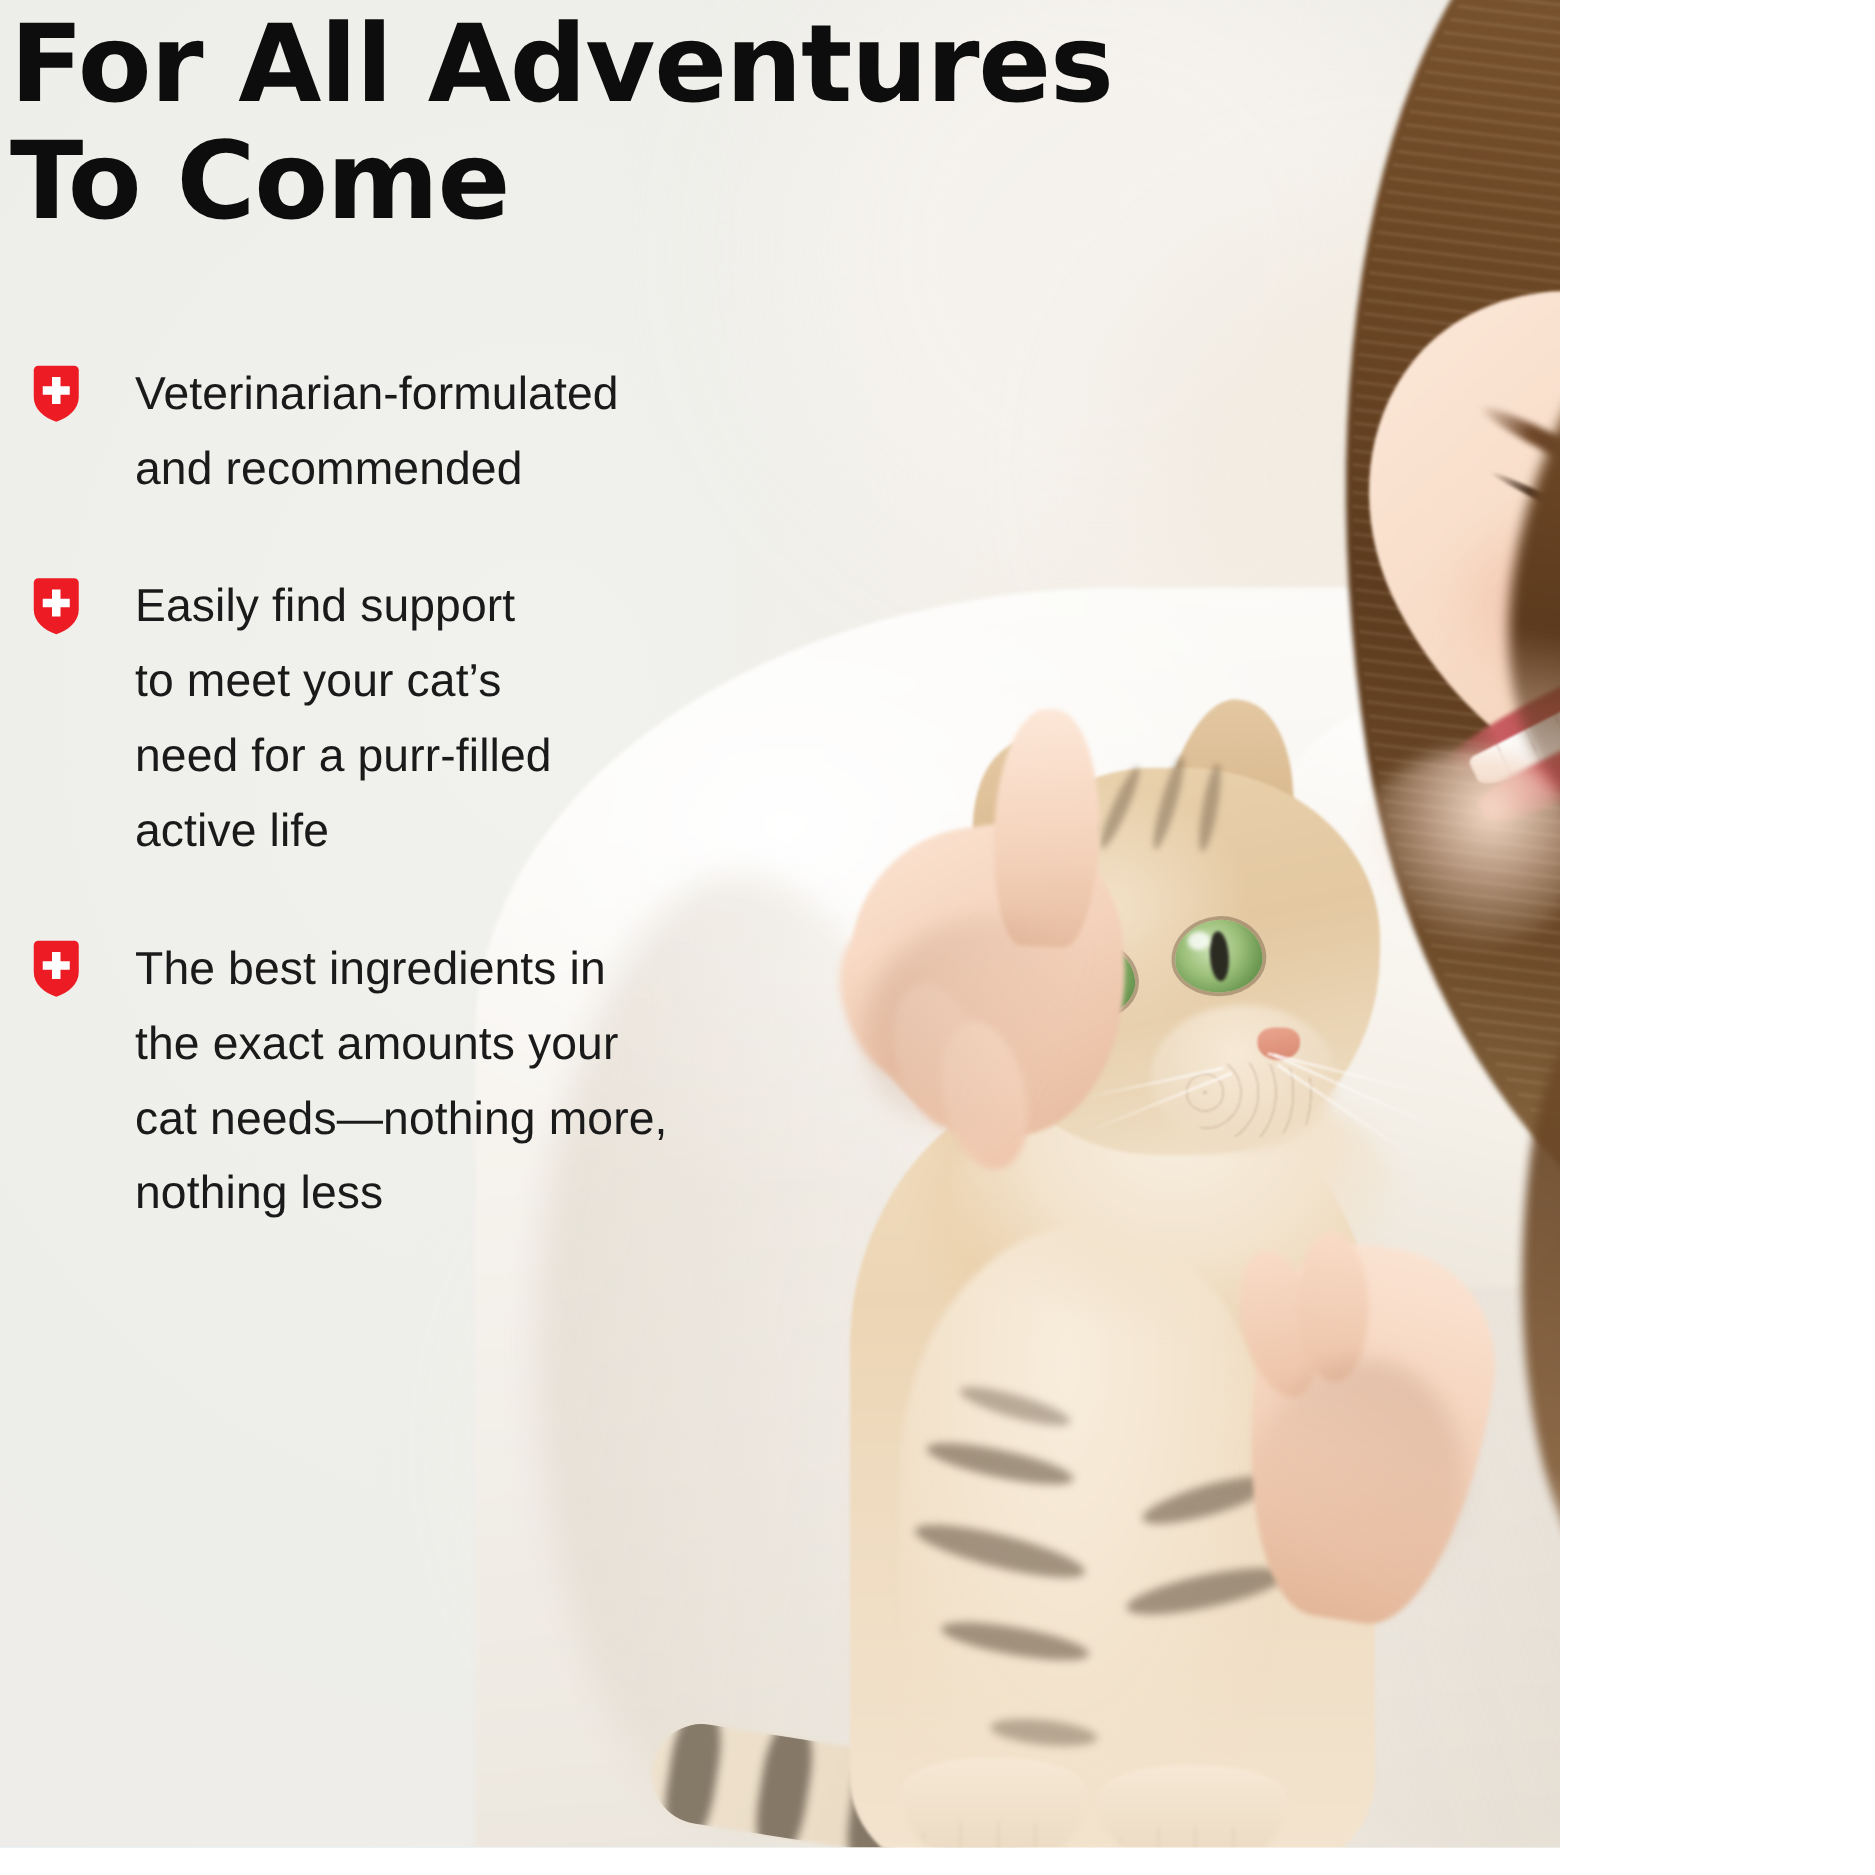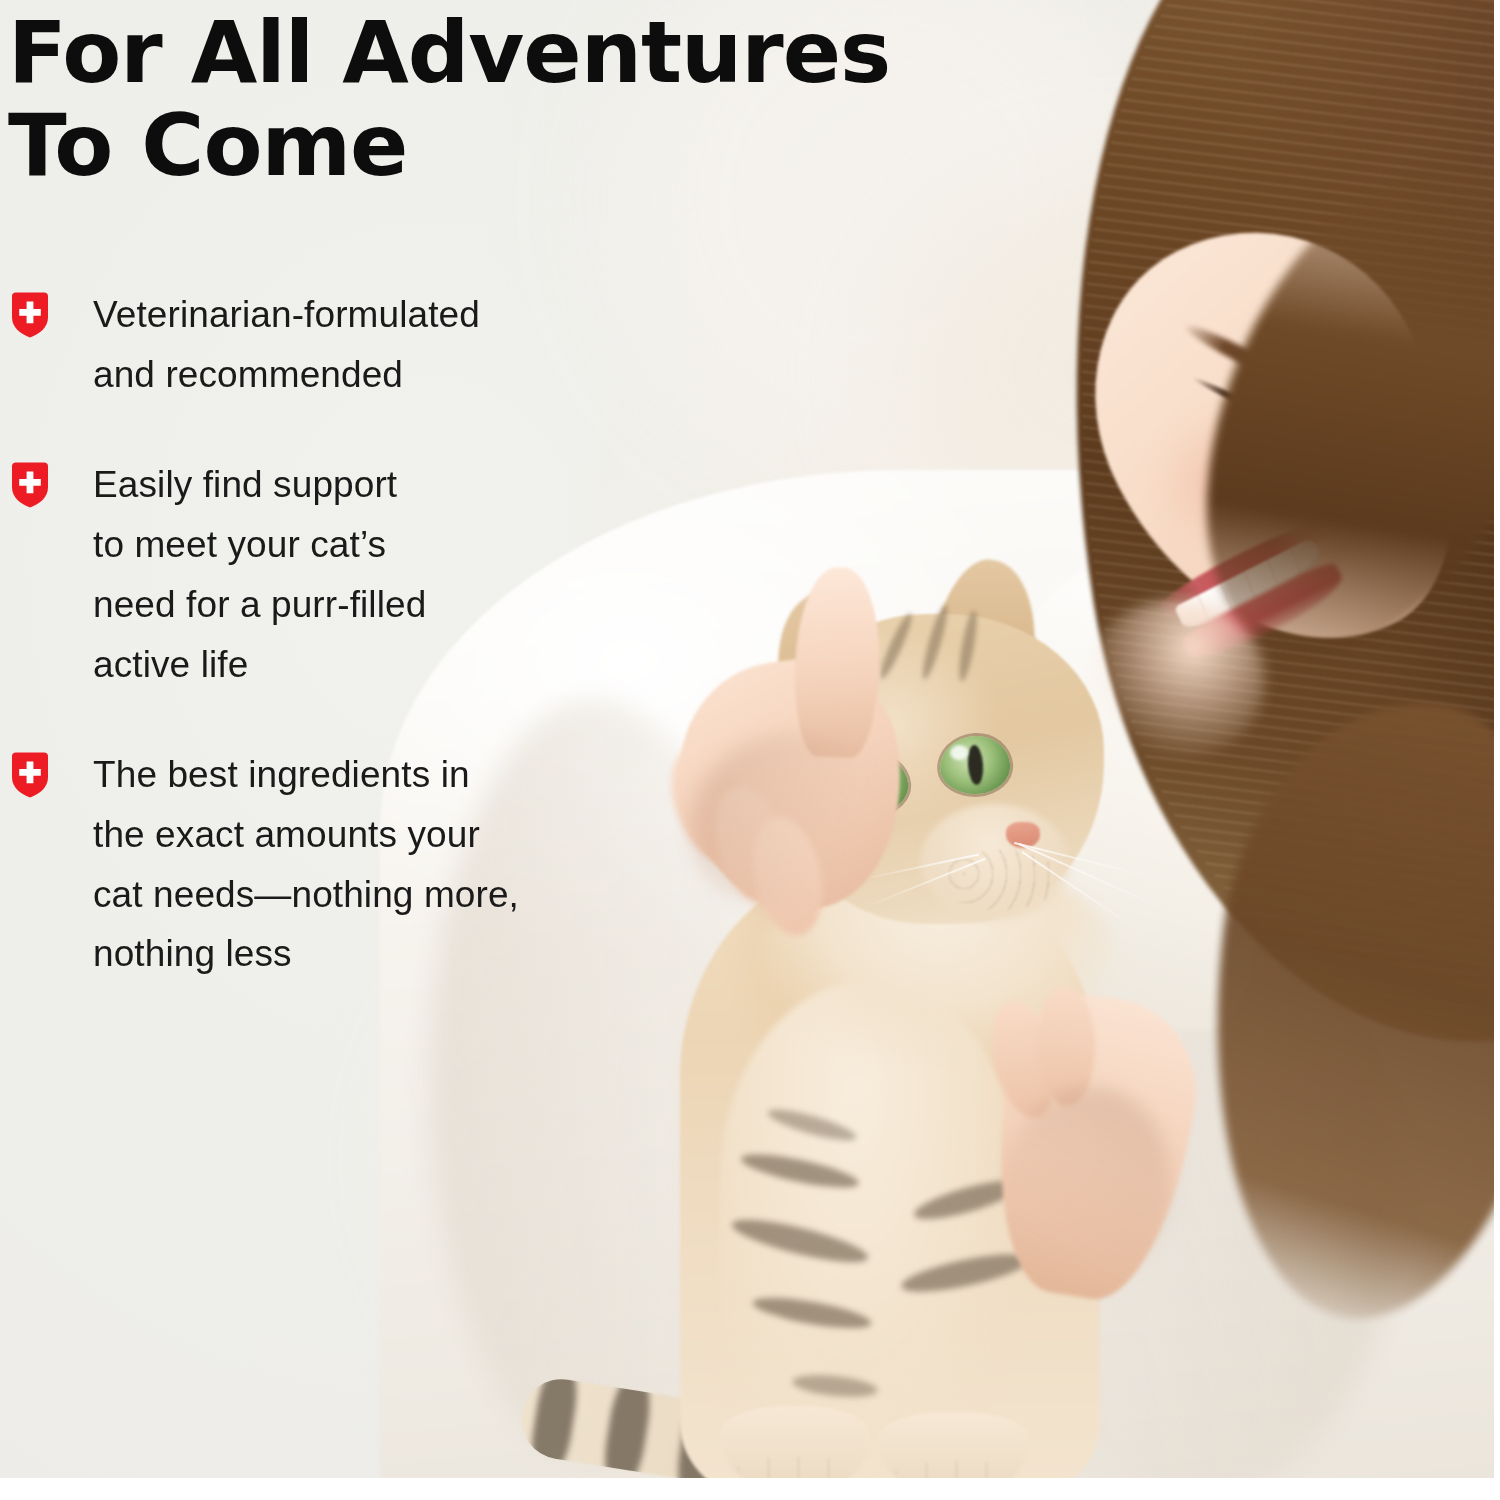--- a/index.html
+++ b/index.html
@@ -8,21 +8,21 @@
   html, body {
     width:1500px; height:1500px;
     background:#ffffff;
     font-family:"Liberation Sans", sans-serif;
     overflow:hidden;
   }
 
   
   #ad {
     position:relative;
-    width:1494px; height:1500px;
+    width:1248px; height:1500px;
     background:#7dd3fc;
     overflow:hidden;
   }
 
   
   .photo {
     position:absolute; inset:0 0 22px 0;
     overflow:hidden;
     background:
       
@@ -400,21 +400,21 @@
     font-family:"DejaVu Sans", sans-serif;
     font-weight:700;
     font-size:86px;
     line-height:1.08;
     letter-spacing:-1px;
     color:#0d0d0d;
     white-space:pre-line;
   }
 
   .bullets {
-    position:absolute; left:5px; top:285px; width:640px;
+    position:absolute; left:20px; top:285px; width:640px;
   }
   .bullet {
     position:relative;
     display:flex;
     align-items:flex-start;
     margin-bottom:50px;
   }
   .bullet:last-child { margin-bottom:0; }
 
   .shield {

